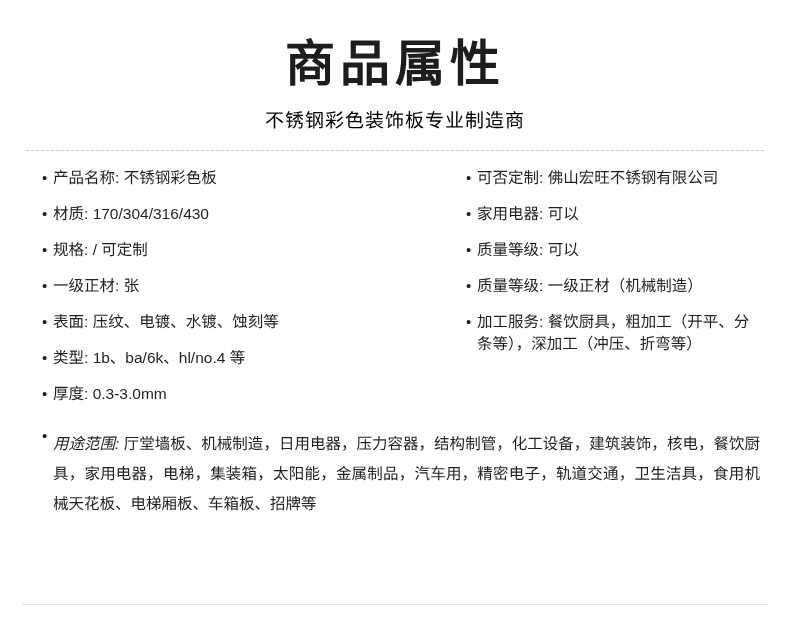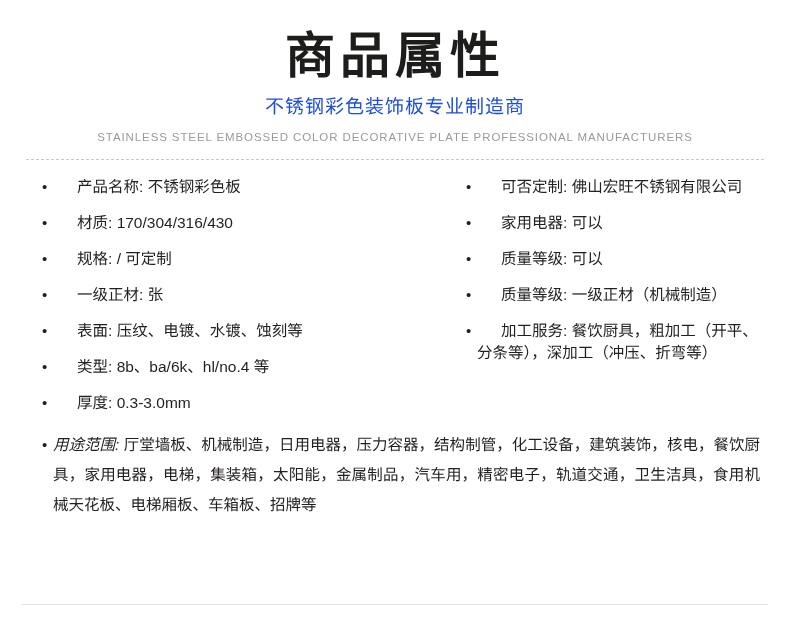--- a/index.html
+++ b/index.html
@@ -26,27 +26,27 @@
     padding-top: 22px;
     text-align: center;
   }
   .main-title {
     font-family: "DejaVu Sans", sans-serif;
     font-size: 50px;
     font-weight: bold;
     letter-spacing: 5px;
     line-height: 60px;
     color: #1d1d1b;
-    margin: 4px;
+    margin: 12px;
   }
   .sub-title {
     font-size: 19px;
     line-height: 30px;
     letter-spacing: 1px;
-    color: #1d4ed8;
+    color: #000000;
     margin: 6px 0 0 0;
     font-weight: normal;
   }
   .sub-title-en {
     font-size: 11.5px;
     letter-spacing: 0.9px;
     color: #9a9a9a;
     margin: 7px 0 0 0;
     line-height: 16px;
     white-space: nowrap;
@@ -87,59 +87,58 @@
     width: 11px;
     font-size: 15px;
     line-height: 21px;
     color: #231f20;
   }
   .spec-text {
     flex: 1 1 auto;
   }
   .spec-text .lbl {
     font-style: normal;
-    margin-left: 24px;
   }
   .italic-label {
     font-style: italic;
   }
   
   .usage {
     display: flex;
     align-items: flex-start;
     margin: 2px 8px 0 20px;
     font-size: 15.5px;
     line-height: 30px;
   }
   .usage .bullet {
     line-height: 29px;
   }
   .usage-text {
     flex: 1 1 auto;
     text-align: justify;
     text-justify: inter-ideograph;
+    margin-top: 8px;
   }
   .bottom-rule {
     position: absolute;
     left: 22px;
     right: 22px;
     bottom: 22px;
     border: 0;
     border-top: 1px solid #e2e2e2;
   }
 </style>
 </head>
 <body>
 
 <div class="page">
 
   <div class="header">
     <h1 class="main-title">商品属性</h1>
     <p class="sub-title">不锈钢彩色装饰板专业制造商</p>
-    <p class="sub-title-en">STAINLESS STEEL EMBOSSED COLOR DECORATIVE PLATE PROFESSIONAL MANUFACTURERS</p>
   </div>
 
   <hr class="divider">
 
   <div class="spec-columns">
 
     <div class="col col-left">
 
       <div class="spec-item">
         <span class="bullet">•</span>
@@ -178,21 +177,21 @@
         <span class="spec-text">
           <span class="lbl italic-label">表面:</span>
           <span>压纹、电镀、水镀、蚀刻等</span>
         </span>
       </div>
 
       <div class="spec-item">
         <span class="bullet">•</span>
         <span class="spec-text">
           <span class="lbl italic-label">类型:</span>
-          <span>8b、ba/6k、hl/no.4 等</span>
+          <span>1b、ba/6k、hl/no.4 等</span>
         </span>
       </div>
 
       <div class="spec-item">
         <span class="bullet">•</span>
         <span class="spec-text">
           <span class="lbl italic-label">厚度:</span>
           <span>0.3-3.0mm</span>
         </span>
       </div>

